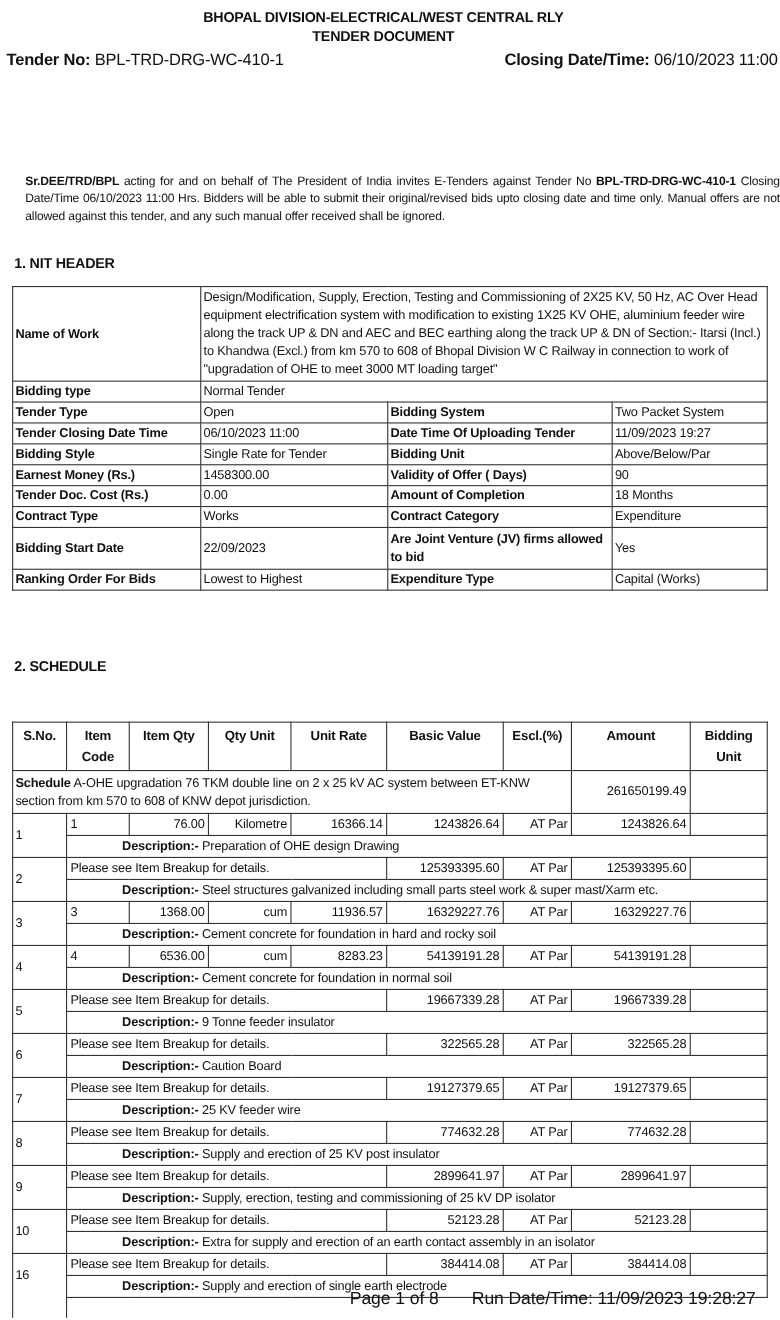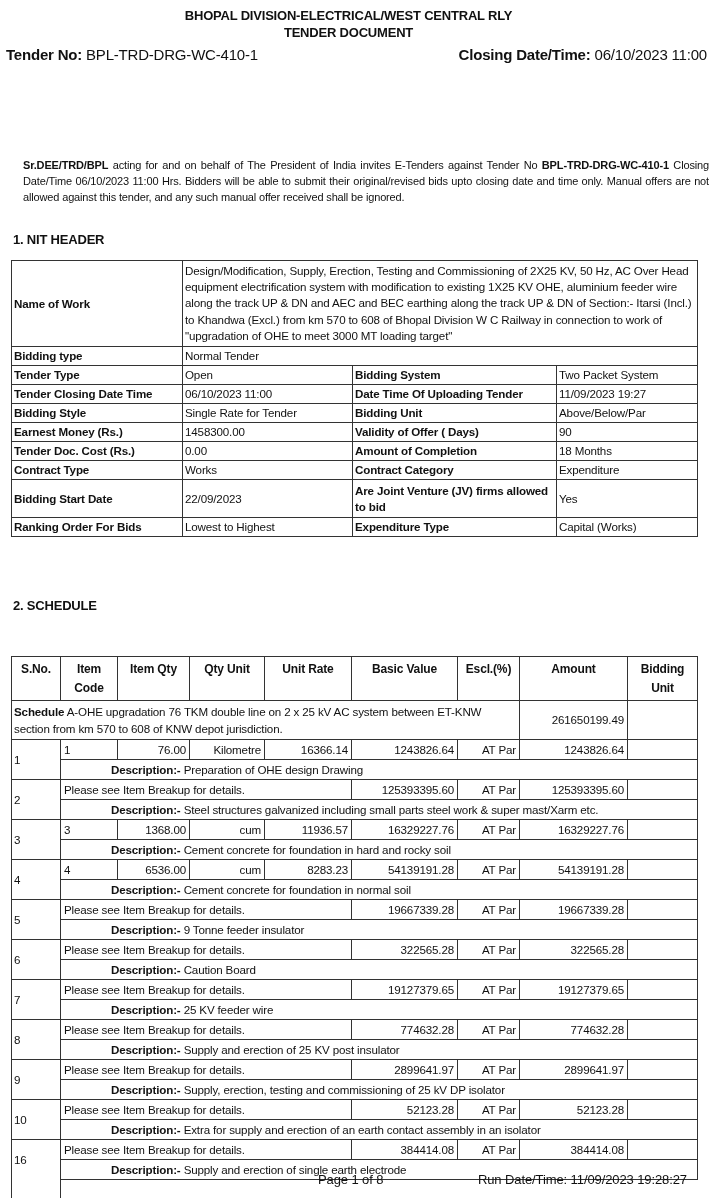--- a/index.html
+++ b/index.html
@@ -31,21 +31,21 @@
   .sch th { font-weight: bold; text-align: center; vertical-align: top; padding: 3px 2px 2px; line-height: 19px; font-size: 12px; }
   .sch td { padding: 1px 3px; height: 20px; }
   .sch td.r { text-align: right; }
   .sch td.sno { vertical-align: middle; padding-left: 2px; }
   .sch td.sched { line-height: 17px; padding: 2px 2px; margin-left: 45px; }
   .sch td.desc { padding: 1px 2px; }
   .sch td.desc b { font-weight: bold; margin-left: 48px; }
   .sch td.trail { height: 18px; border-bottom: none; border-right: none; }
   .sch td.trail-sno { border-bottom: none; }
 
-  .footer { position: absolute; top: 1172px; font-size: 13px; letter-spacing: -0.1px; }
+  .footer { position: absolute; top: 1172px; font-size: 16px; letter-spacing: -0.1px; }
   .foot-page { left: 318px; }
   .foot-run { right: 22px; text-align: center; }
 </style>
 </head>
 <body>
 
 <div class="hdr-title l1">BHOPAL DIVISION-ELECTRICAL/WEST CENTRAL RLY</div>
 <div class="hdr-title l2">TENDER DOCUMENT</div>
 <div class="meta-line meta-left">
   <b>Tender No:</b>

